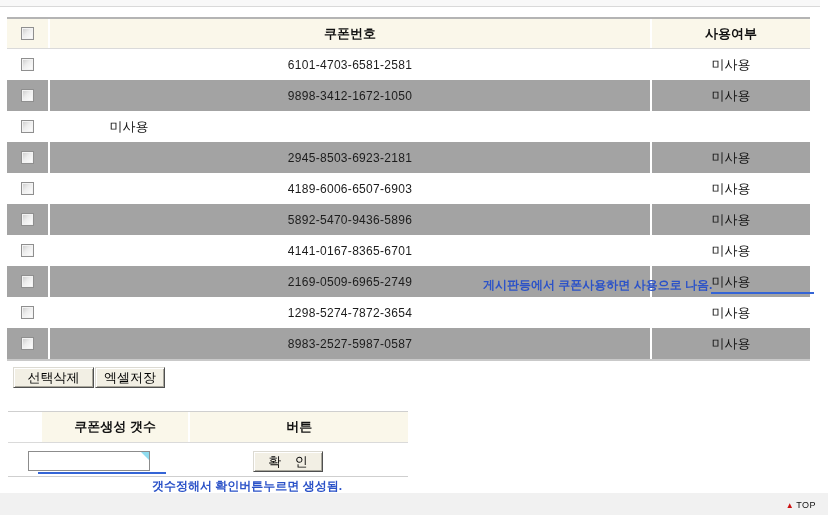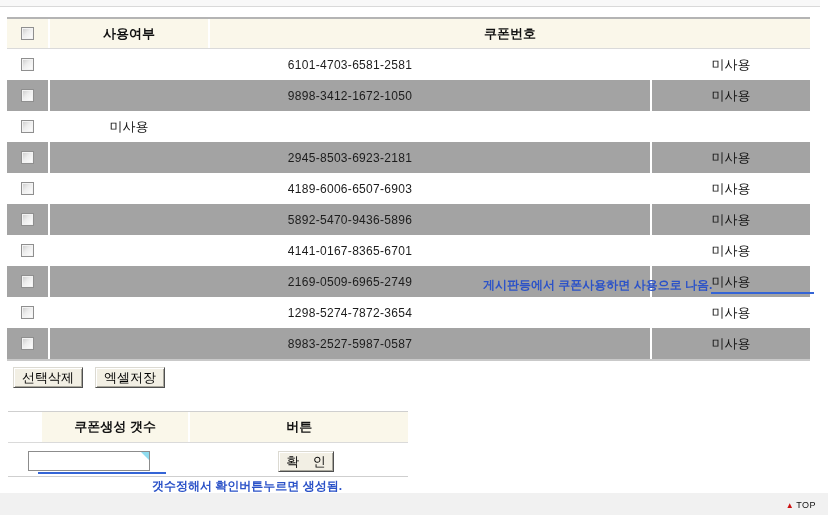--- a/index.html
+++ b/index.html
@@ -31,21 +31,21 @@
   .cb { display:inline-block; width:13px; height:13px; border:1px solid #8f8f8f;
         background:linear-gradient(135deg,#c9c9c9 0%,#ededed 45%,#ffffff 100%);
         box-shadow:inset 0 0 0 1px #f3f3f3; cursor:pointer; }
 
   
   .winbtn { position:absolute; height:21px; background:#f2efe4; color:#000;
             font-family:"Liberation Sans","DejaVu Sans",sans-serif; font-size:13px;
             line-height:18px; text-align:center; cursor:pointer;
             border:1px solid; border-color:#dcdad2 #4f4f4f #4f4f4f #dcdad2;
             box-shadow:inset 1px 1px 0 #ffffff, inset -1px -1px 0 #a9a79c; }
-  .btn-delete { left:13px;  top:367px; width:70px; }
+  .btn-delete { left:13px;  top:367px; width:81px; }
   .btn-excel  { left:95px;  top:367px; width:70px; }
 
   
   .note { position:absolute; font-size:12px; font-weight:bold; color:#2b52c8;
           white-space:nowrap; }
   .note1 { left:483px; top:277px; }
   .note2 { left:152px; top:478px; }
   .blue-line { position:absolute; height:2px; background:#3565d6; }
   .line-usage { left:711px; top:292px; width:103px; }
   .line-input { left:38px;  top:472px; width:128px; }
@@ -56,43 +56,43 @@
   .ct-header { display:flex; height:31px; font-weight:bold; font-size:13px;
                color:#111; border-bottom:1px solid #dadada;padding-left:34px; }
   .ct-header .cell { background:#faf7ea; }
   .lc1 { width:160px; }
   .lc2 { width:238px; margin-left:2px; }
   .ct-body { position:relative; height:33px; background:#fff; }
   .count-input { position:absolute; left:20px; top:8px; width:122px; height:20px;
                  border:1px solid #8c8c8c; background:#fff; font-size:12px; padding:0 3px; }
   .corner-tri { position:absolute; left:133px; top:9px; width:0; height:0;
                 border-top:8px solid #8fdcef; border-left:8px solid transparent; }
-  .btn-confirm { left:245px; top:8px; width:56px; letter-spacing:5px; padding-left:5px;margin-left:25px; }
+  .btn-confirm { left:245px; top:8px; width:70px; letter-spacing:5px; padding-left:5px; }
 
   
   .footer { position:absolute; left:0; top:493px; width:828px; height:22px;
             background:#f1f1f1; }
   .top-link { position:absolute; right:12px; top:7px; font-size:9px; font-weight:normal;
               color:#111; cursor:pointer; letter-spacing:0.5px; }
   .top-tri { color:#cc1111; font-size:8px; margin-right:2px; }
 </style>
 </head>
 <body>
 
 <div class="canvas">
 
   <div class="top-strip"></div>
 
   <div class="coupon-table">
     <div class="t-row t-header">
       <div class="cell c1">
         <span class="cb"></span>
       </div>
+      <div class="cell c2">쿠폰번호</div>
       <div class="cell c3">사용여부</div>
-      <div class="cell c2">쿠폰번호</div>
     </div>
 
     <div>
 
         <div class="t-row t-body">
           <div class="cell c1">
             <span class="cb"></span>
           </div>
           <div class="cell c2 num">6101-4703-6581-2581</div>
           <div class="cell c3 status">미사용</div>

